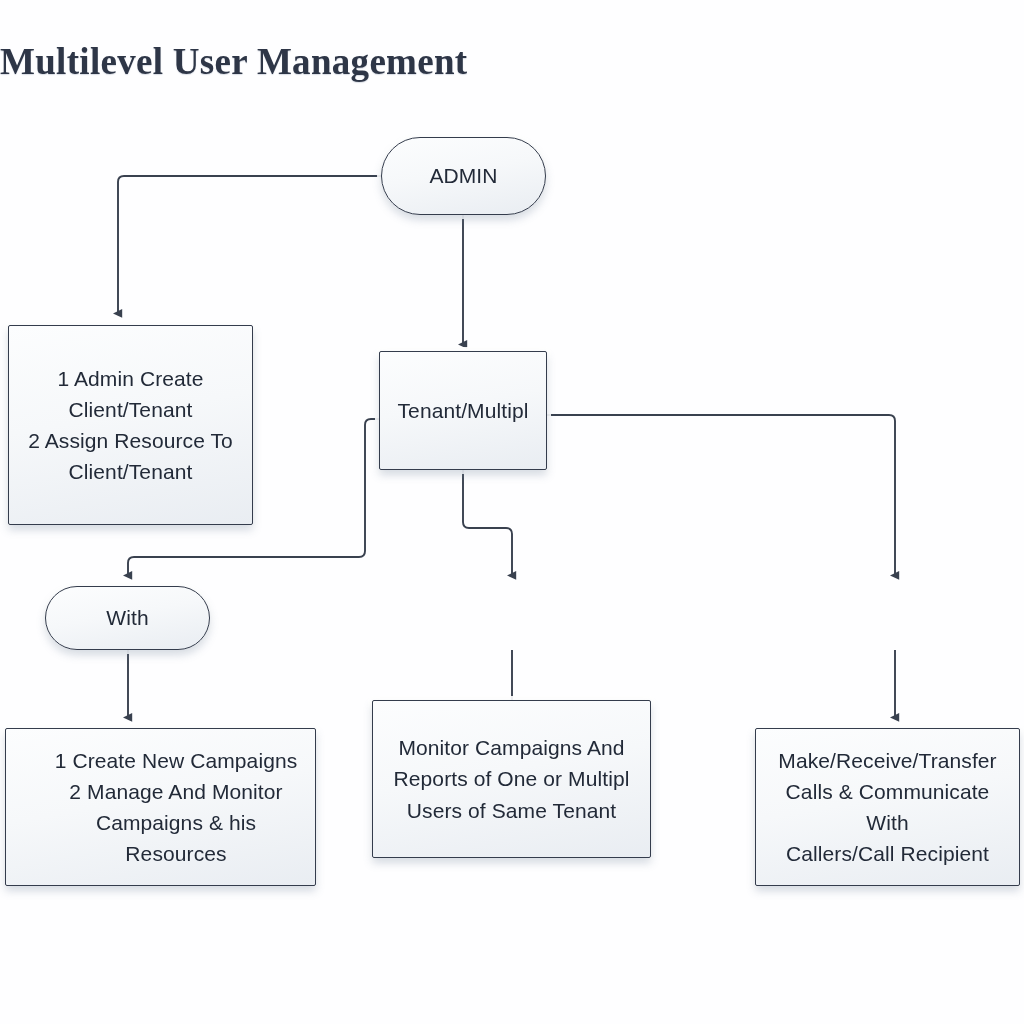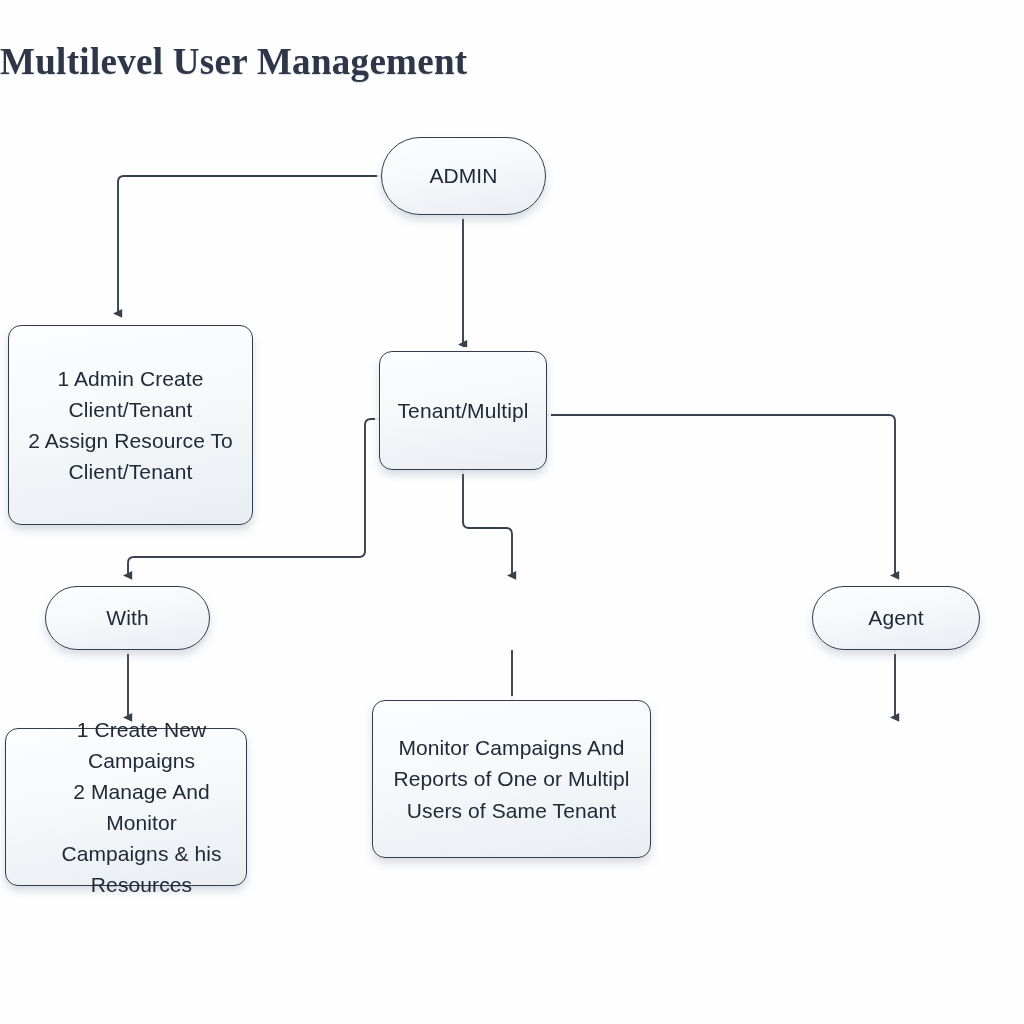--- a/index.html
+++ b/index.html
@@ -46,42 +46,42 @@
     border: 1.6px solid #343c4c;
     background: linear-gradient(170deg, #fcfdfe 0%, #f6f8fa 45%, #e9edf2 100%);
     box-shadow: 0 5px 9px rgba(120,135,160,0.30),
                 0 0 0 4px rgba(255,255,255,0.92);
     color: #222a38;
   }
   .pill {
     border-radius: 42px;
   }
   .rect {
-    border-radius: 13px;
+    border-radius: 2px;
   }
   .node .label {
     font-size: 21px;
     line-height: 1.42;
     color: #222a38;
     padding: 0 12px;
     white-space: pre-line;
     letter-spacing: 0.1px;
   }
   .node.box .label {
     font-size: 21px;
     line-height: 1.48;
   }
   
   #node-admin      { left: 381px;  top: 137px; width: 165px; height: 78px; }
   #node-tenant     { left: 379px;  top: 351px; width: 168px; height: 119px; }
   #node-admin-desc { left: 8px;    top: 325px; width: 245px; height: 200px; }
   #node-user       { left: 45px;   top: 586px; width: 165px; height: 64px; }
   #node-supervisor { left: 428px;  top: 586px; width: 167px; height: 64px; }
   #node-agent      { left: 812px;  top: 586px; width: 168px; height: 64px; }
-  #node-user-desc  { left: 5px;    top: 728px; width: 242px; height: 158px; padding-left: 31px; }
+  #node-user-desc  { left: 5px;    top: 728px; width: 311px; height: 158px; padding-left: 31px; }
   #node-sup-desc   { left: 372px;  top: 700px; width: 279px; height: 158px; }
   #node-agent-desc { left: 755px;  top: 728px; width: 265px; height: 158px; }
 </style>
 </head>
 <body>
 
 <div id="canvas">
 
   <div id="title">Multilevel User Management</div>
 
@@ -124,31 +124,33 @@
 
   <div class="node rect" id="node-tenant">
     <span class="label">Tenant/Multipl</span>
   </div>
 
   <div class="node pill" id="node-user">
     <span class="label">With</span>
   </div>
 
 
-  <div class="node pill" id="node-agent">
-    <span class="label">Agent</span>
-  </div>
 
   <div class="node rect box" id="node-user-desc">
     <span class="label">1 Create New Campaigns
 2  Manage And Monitor
 Campaigns &amp; his
 Resources</span>
   </div>
 
   <div class="node rect box" id="node-sup-desc">
     <span class="label">Monitor Campaigns And
 Reports of One or Multipl
 Users of Same Tenant</span>
   </div>
 
+  <div class="node rect box" id="node-agent-desc">
+    <span class="label">Make/Receive/Transfer
+Calls &amp; Communicate With
+Callers/Call Recipient</span>
+  </div>
 
 </div>
 
 </body></html>

